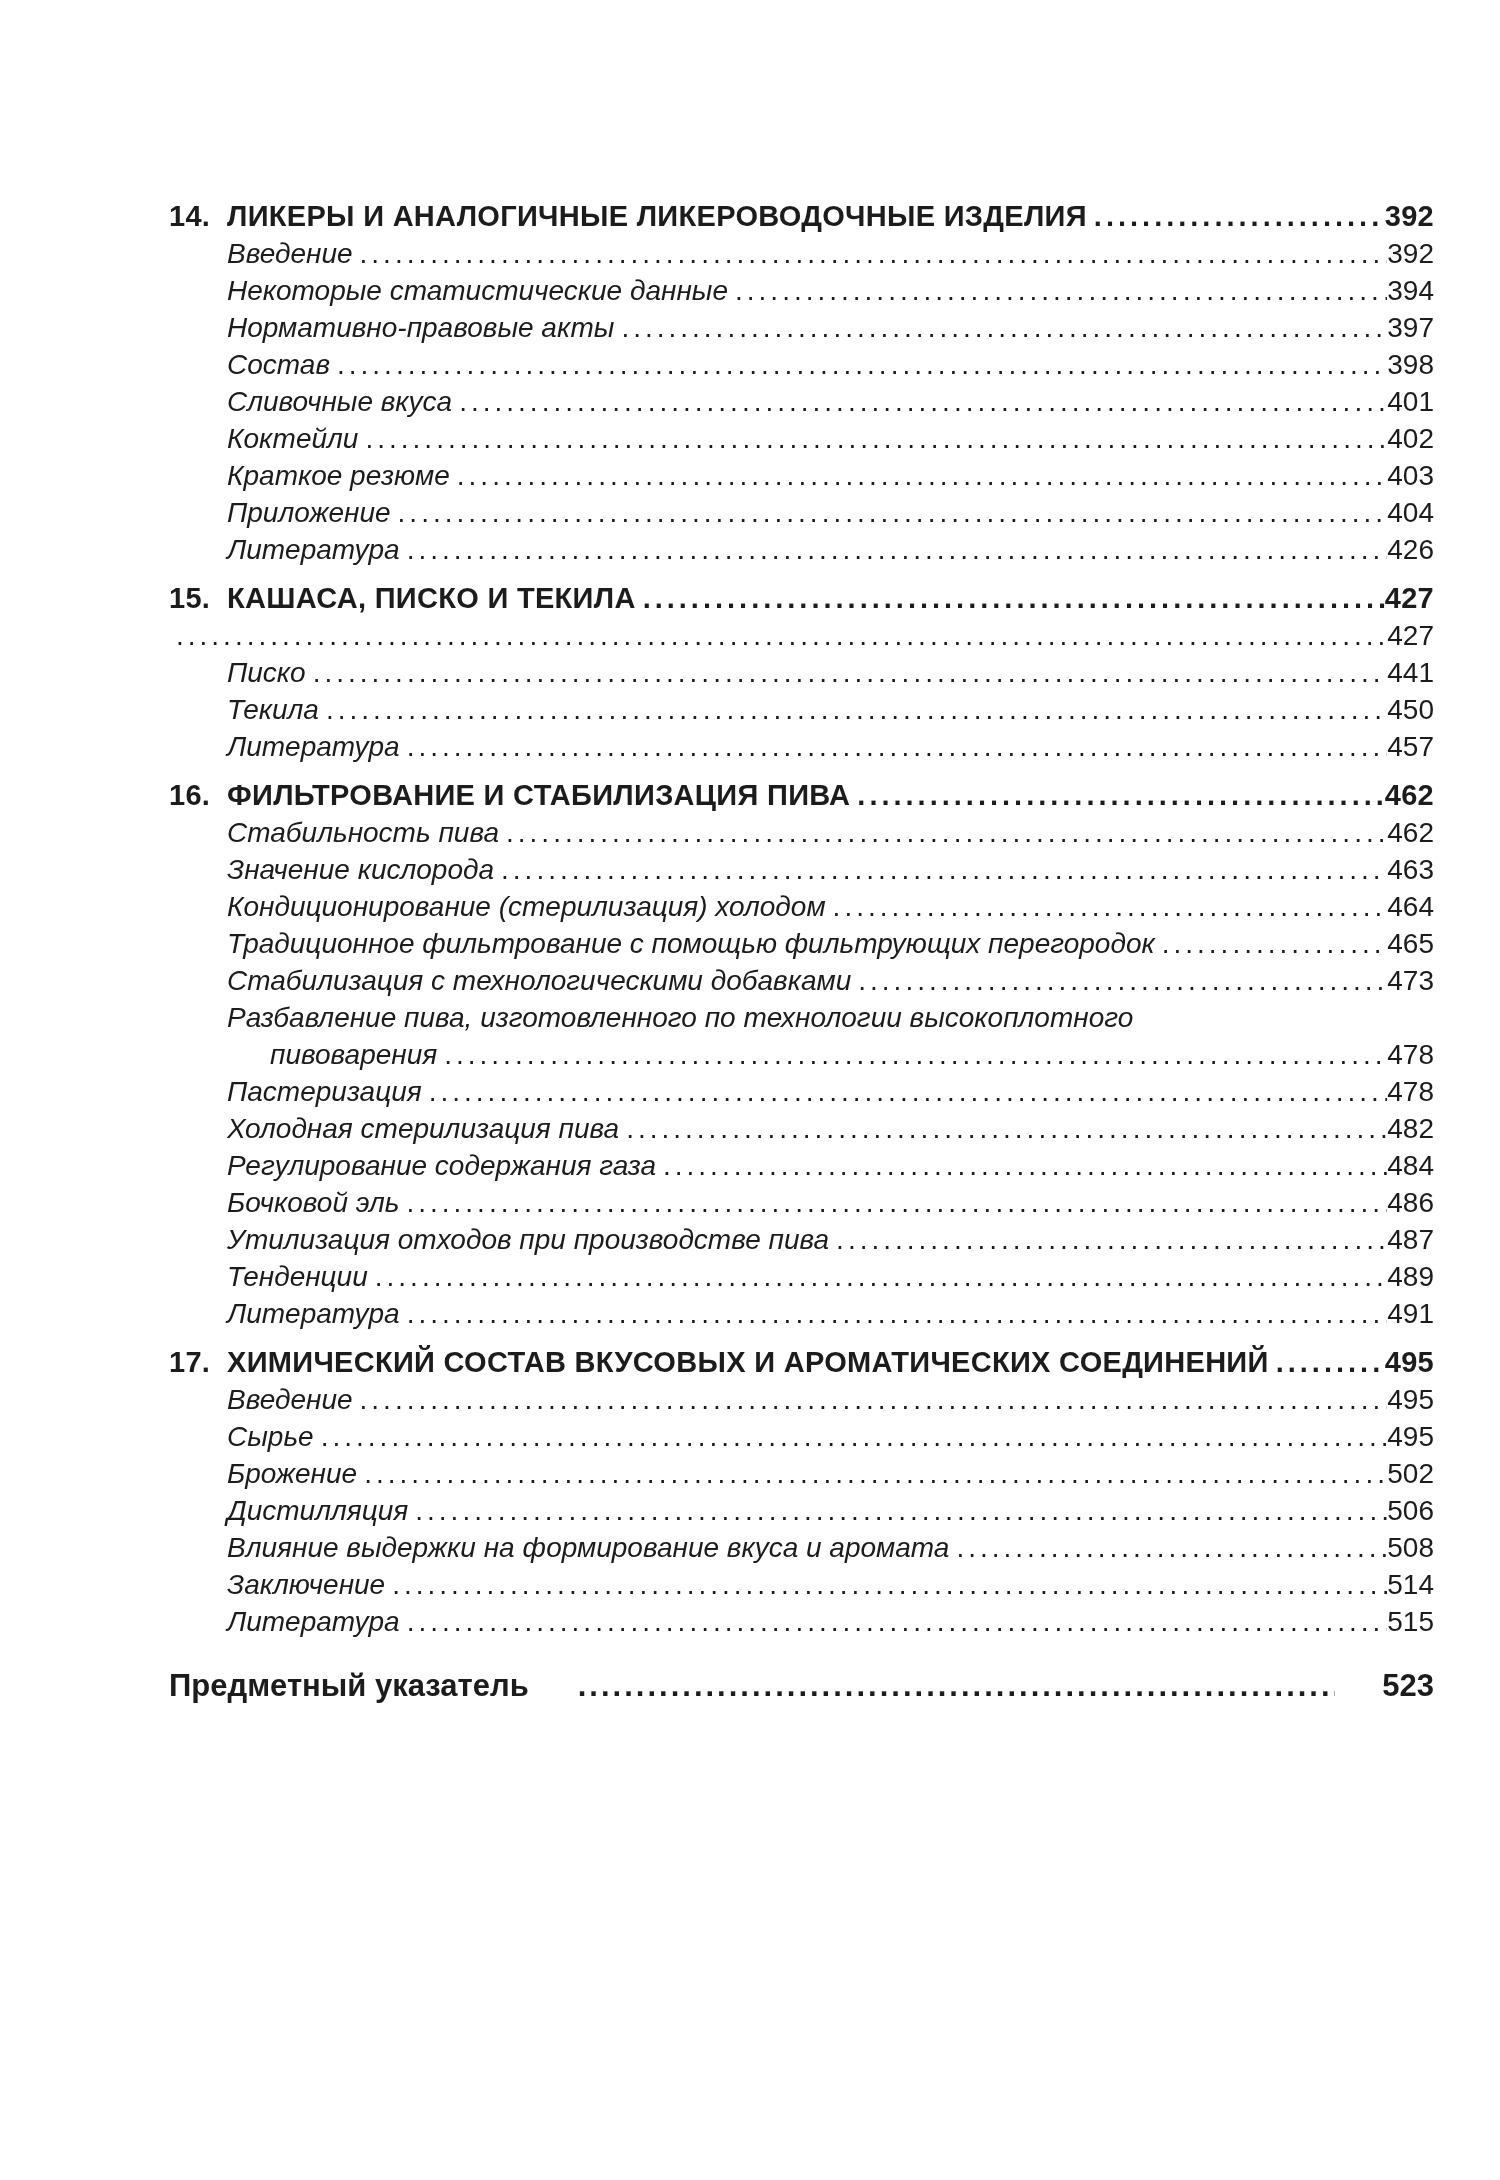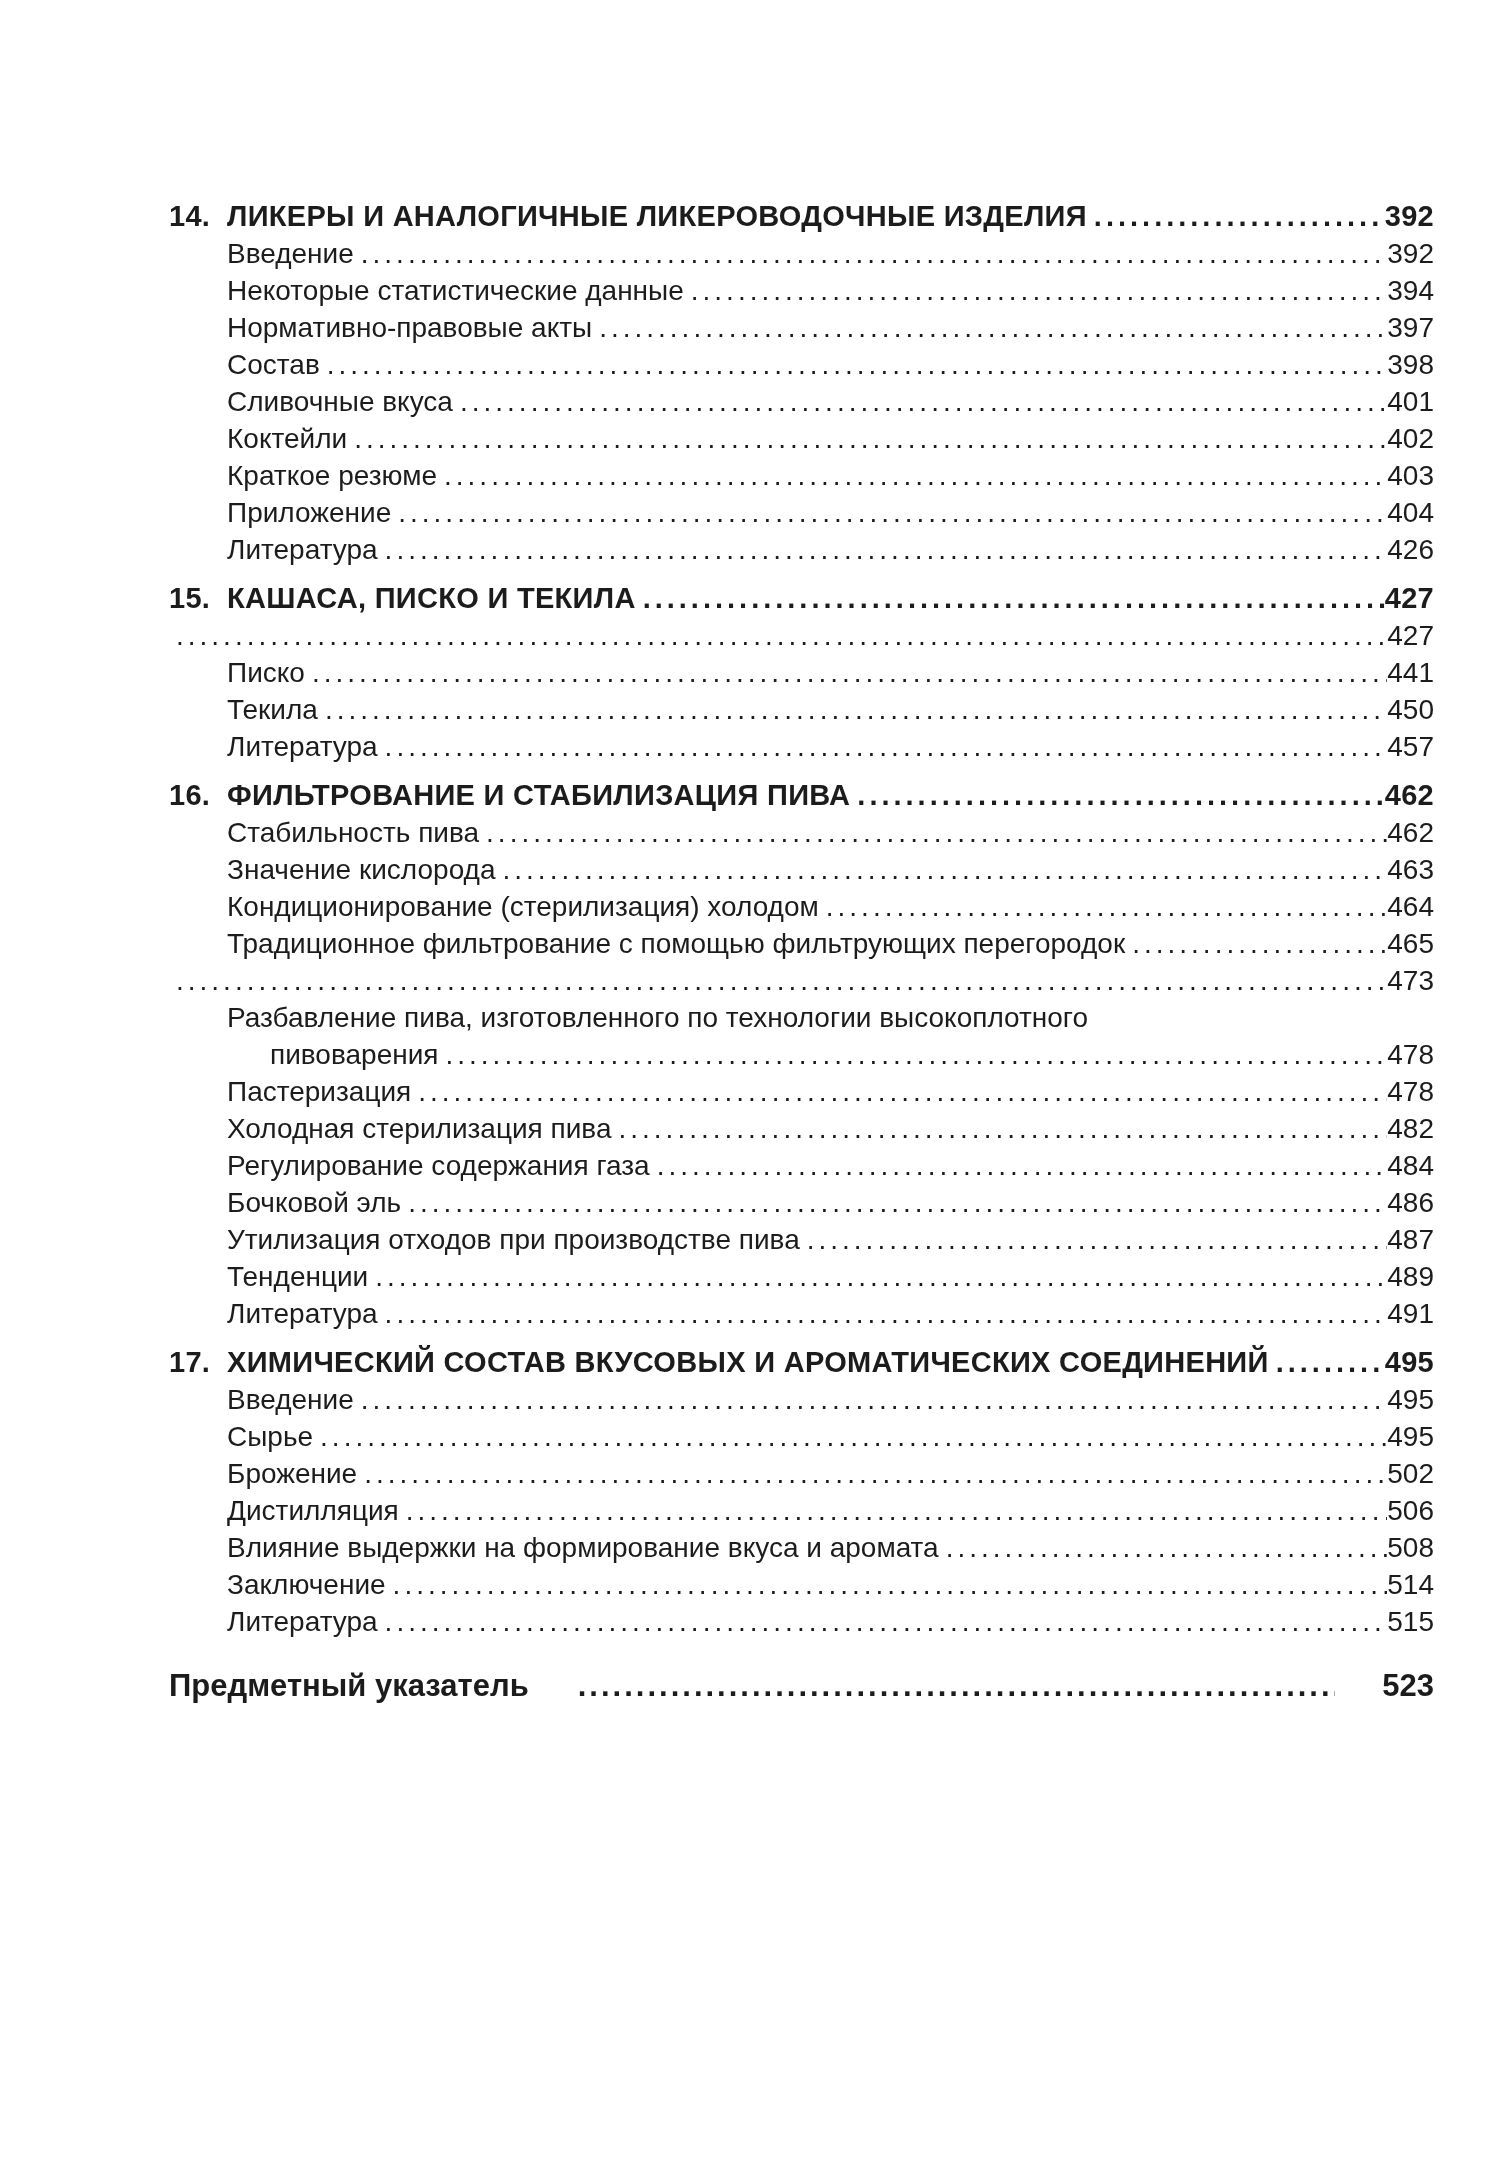--- a/index.html
+++ b/index.html
@@ -31,21 +31,21 @@
     white-space: nowrap;
   }
   .row.heading {
     font-weight: 700;
     font-size: 29px;
     letter-spacing: 0.3px;
   }
   .num {
     flex: 0 0 58px;
   }
-  .entry .rowtitle { margin-left: 58px; }
+  .entry .rowtitle { margin-left: 58px; font-style: italic; }
   .entry.contline .rowtitle { margin-left: 101px; }
   .rowtitle { flex: 0 0 auto; }
   .leader {
     flex: 1 1 auto;
     overflow: hidden;
     white-space: nowrap;
     padding-left: 7px;
     padding-right: 7px;
     min-width: 0;
   }
@@ -177,20 +177,21 @@
           <span class="rowtitle">Кондиционирование (стерилизация) холодом</span>
           <span class="leader"></span>
           <span class="pagenum">464</span>
         </div>
         <div class="row entry">
           <span class="rowtitle">Традиционное фильтрование с помощью фильтрующих перегородок</span>
           <span class="leader"></span>
           <span class="pagenum">465</span>
         </div>
         <div class="row entry">
+          <span class="rowtitle">Стабилизация с технологическими добавками</span>
           <span class="leader"></span>
           <span class="pagenum">473</span>
         </div>
         <div class="row entry">
           <span class="rowtitle">Разбавление пива, изготовленного по технологии высокоплотного</span>
         </div>
         <div class="row entry contline">
           <span class="rowtitle">пивоварения</span>
           <span class="leader"></span>
           <span class="pagenum">478</span>

